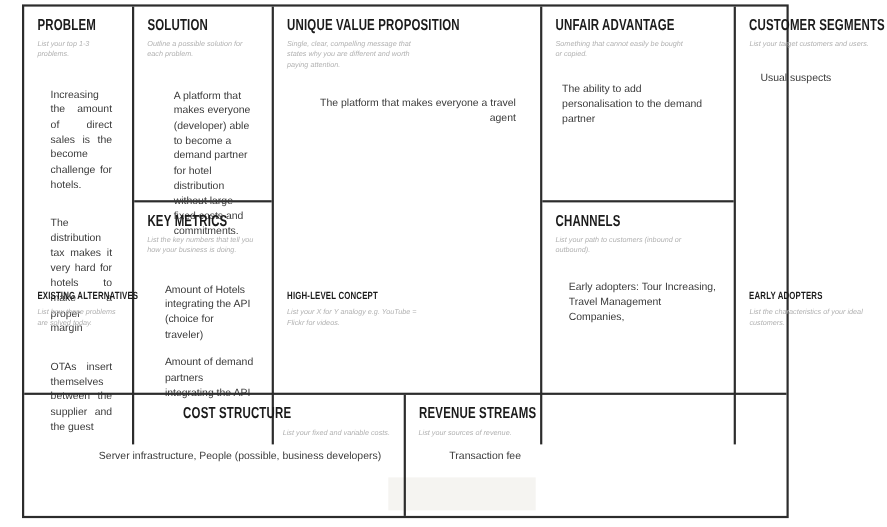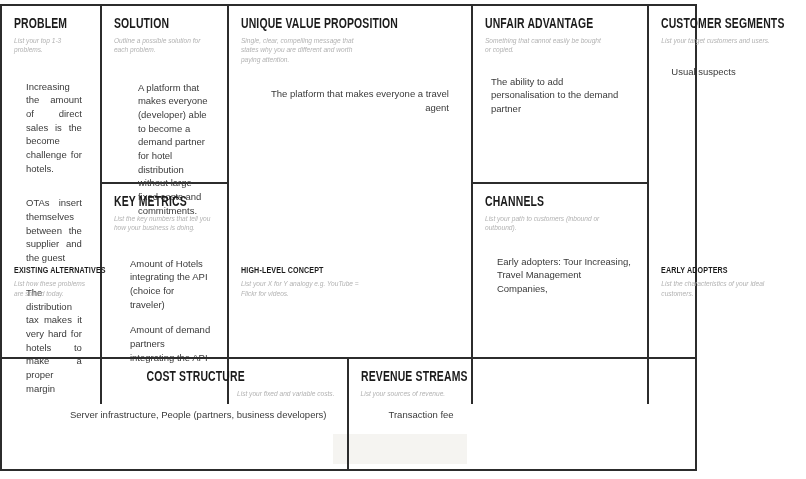--- a/index.html
+++ b/index.html
@@ -1,20 +1,20 @@
 <!DOCTYPE html>
 <html><head>
 <meta charset="utf-8">
 <style>
   * { box-sizing: border-box; margin: 0; padding: 0; }
   html, body { width: 806px; height: 479px; background: #ffffff; }
   body { position: relative; font-family: "Liberation Sans", sans-serif; overflow: hidden; }
 
   .board {
-    position: absolute; left: 0; top: 4px; width: 697px; height: 467px;
+    position: absolute; left: 20px; top: 4px; width: 697px; height: 467px;
     border: 2.5px solid #2c2c2c; background: transparent;
   }
 
   .ghost-note {
     position: absolute; left: 331px; top: 428px; width: 134px; height: 30px;
     background: #f5f4f1; z-index: 0;
   }
 
   .grid-top {
     position: absolute; left: 0; top: 0; right: 0; height: 351px;
@@ -89,22 +89,22 @@
   <div class="ghost-note"></div>
 
   <div class="grid-top">
 
     <div class="col">
       <div class="cell">
         <div class="h1">PROBLEM</div>
         <div class="sub">List your top 1-3 problems.</div>
         <div class="problem-notes">
           <div class="note">Increasing the amount of direct sales is the become challenge for hotels.</div>
+          <div class="note">The distribution tax makes it very hard for hotels to make a proper margin</div>
           <div class="note">OTAs insert themselves between the supplier and the guest</div>
-          <div class="note">The distribution tax makes it very hard for hotels to make a proper margin</div>
         </div>
         <div class="subsection">
           <div class="h2">EXISTING ALTERNATIVES</div>
           <div class="sub">List how these problems are solved today.</div>
         </div>
       </div>
     </div>
 
     <div class="col">
       <div class="split-top">
@@ -168,21 +168,21 @@
         </div>
       </div>
     </div>
   </div>
 
   <div class="grid-bottom">
     <div class="half">
       <div class="cell">
         <div class="h1">COST STRUCTURE</div>
         <div class="sub wide">List your fixed and variable costs.</div>
-        <div class="note cost-note">Server infrastructure, People (partners, business developers)</div>
+        <div class="note cost-note">Server infrastructure, People (possible, business developers)</div>
       </div>
     </div>
     <div class="half">
       <div class="cell">
         <div class="h1">REVENUE STREAMS</div>
         <div class="sub wide">List your sources of revenue.</div>
         <div class="note rev-note">Transaction fee</div>
       </div>
     </div>
   </div>

